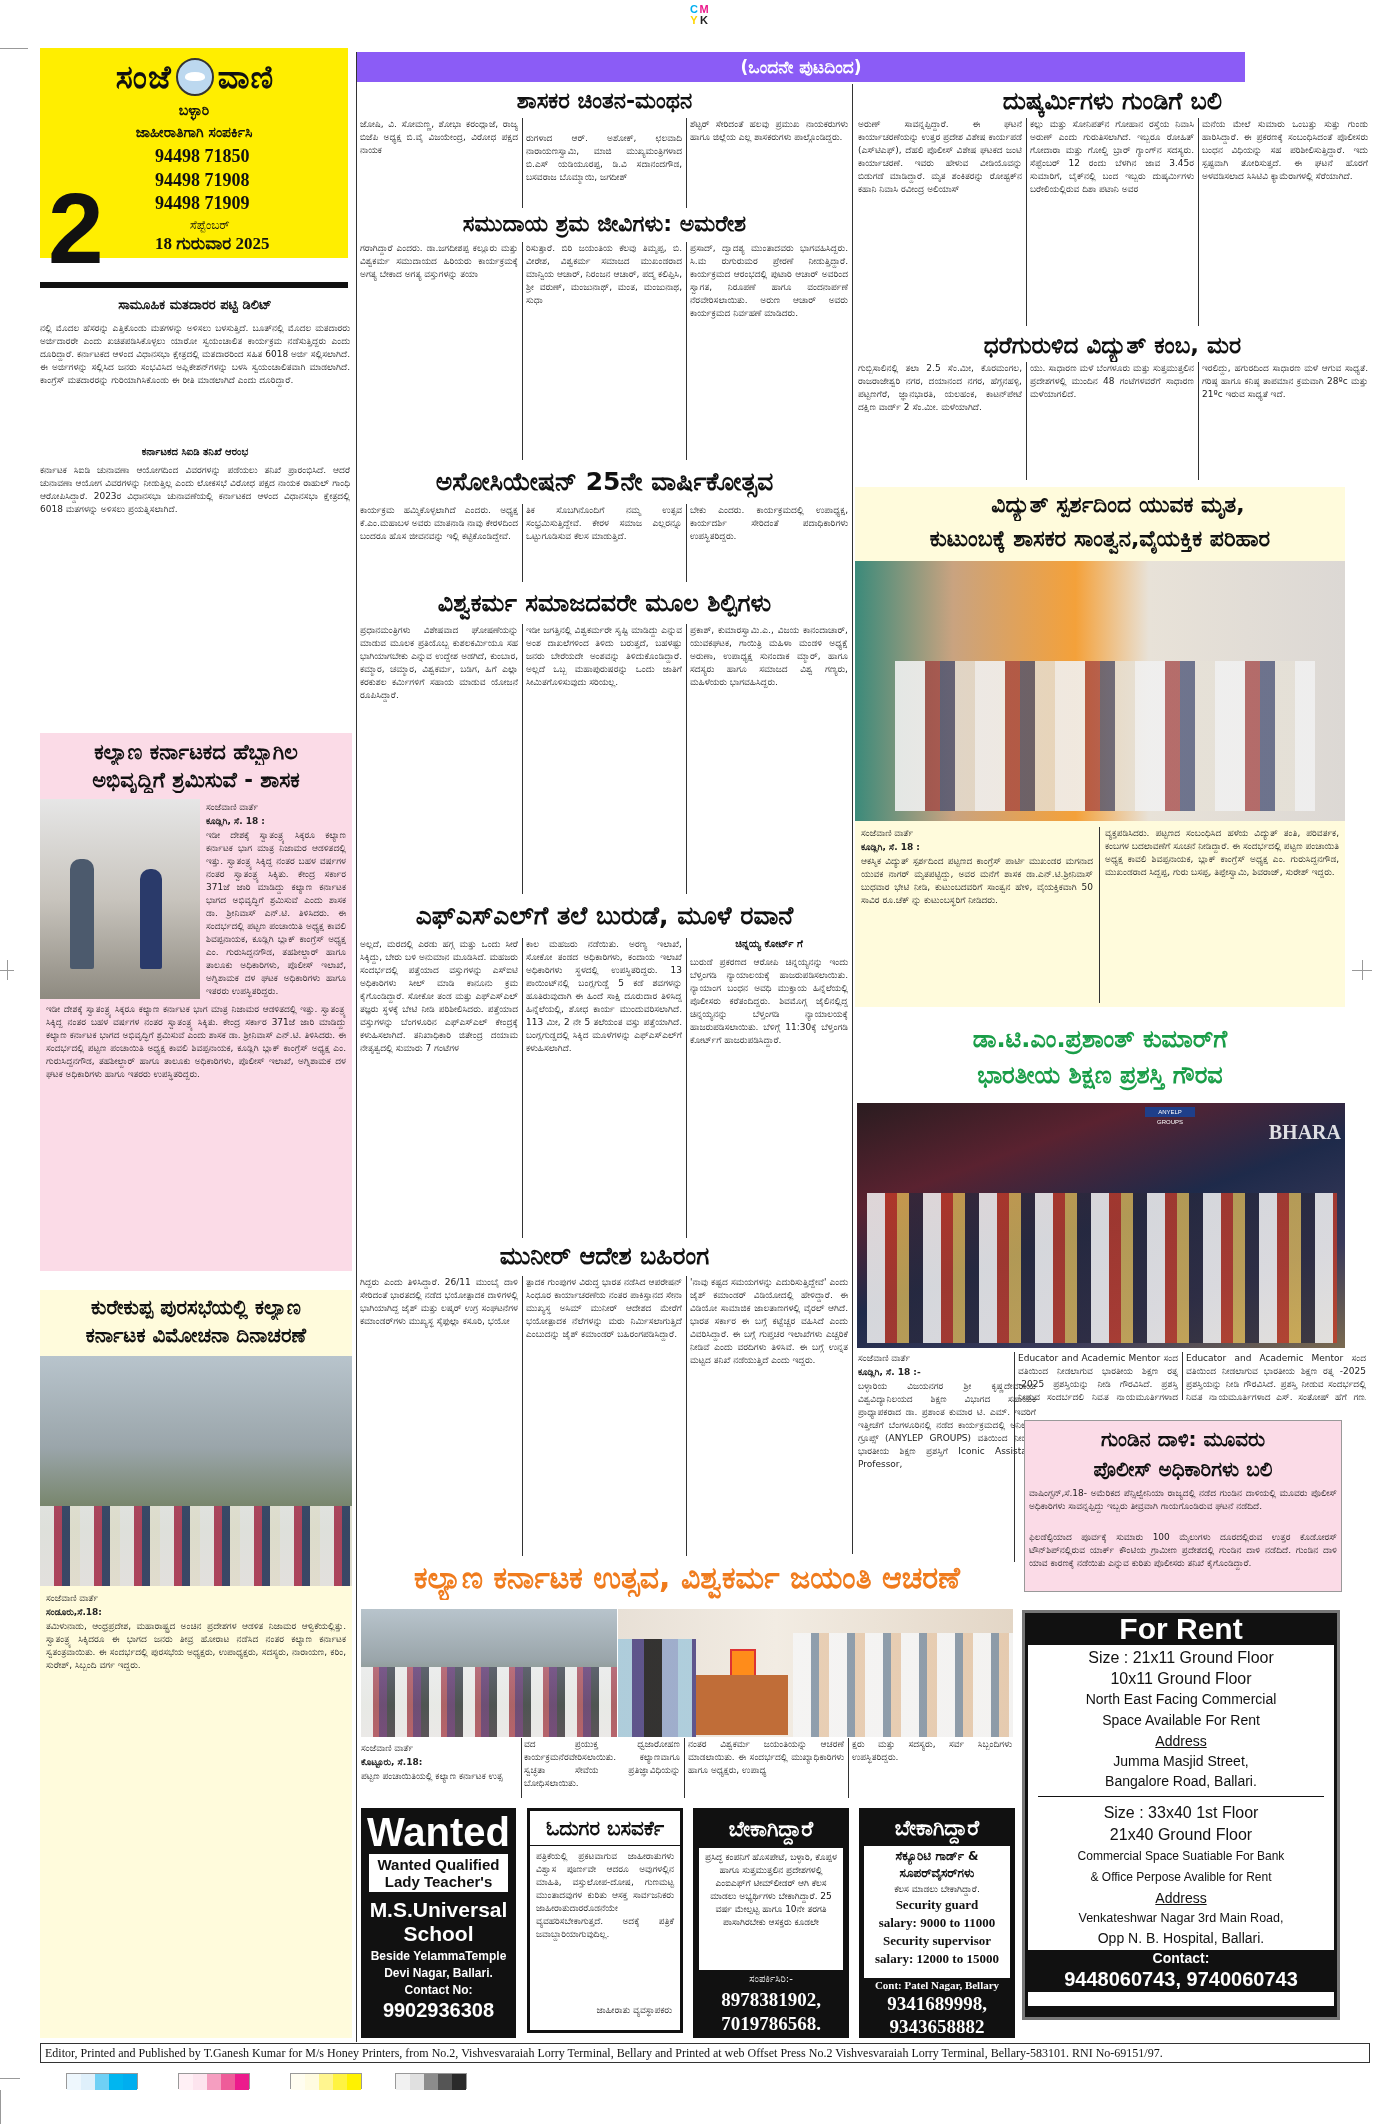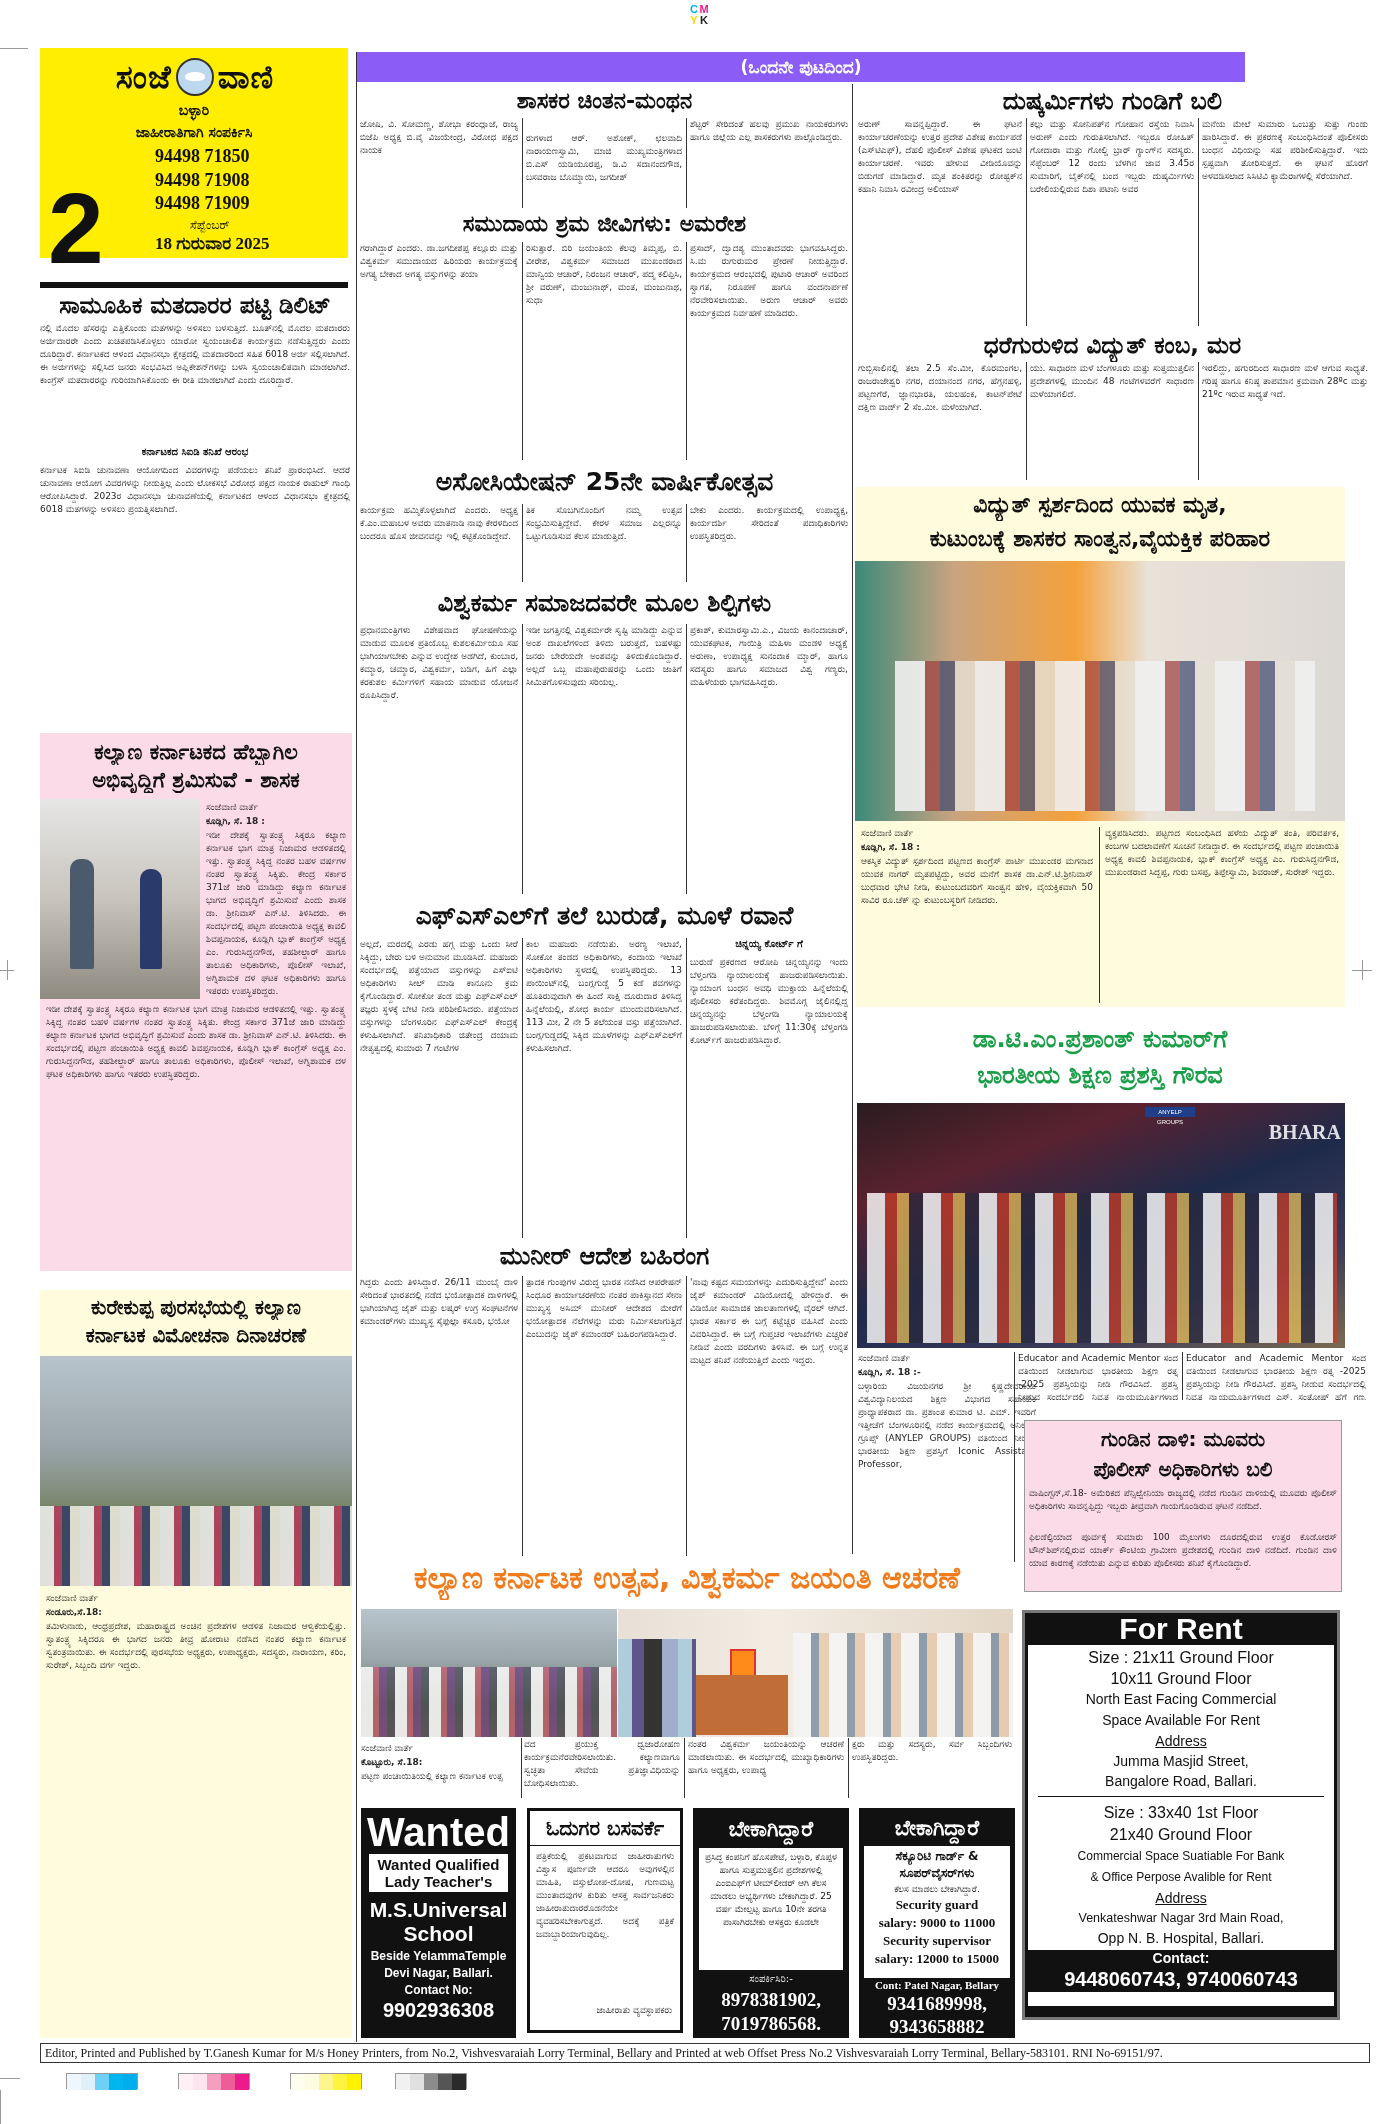--- a/index.html
+++ b/index.html
@@ -67,21 +67,21 @@
   <div class="mast-contact">ಜಾಹೀರಾತಿಗಾಗಿ ಸಂಪರ್ಕಿಸಿ</div>
   <div class="mast-phone" style="top:98px;">94498 71850</div>
   <div class="mast-phone" style="top:122px;">94498 71908</div>
   <div class="mast-phone" style="top:145px;">94498 71909</div>
   <div class="mast-num">2</div>
   <div class="mast-month" style="top:170px;">ಸೆಪ್ಟೆಂಬರ್</div>
   <div class="mast-date" style="top:186px;">18 ಗುರುವಾರ  2025</div>
 </div>
 <div class="abs mast-bar"></div>
 
-<div class="abs headline" style="left:40px;top:290px;width:310px;height:30px;font-size:23px;line-height:30px;">ಸಾಮೂಹಿಕ ಮತದಾರರ ಪಟ್ಟಿ ಡಿಲಿಟ್</div>
+<div class="abs headline" style="left:40px;top:290px;width:310px;height:30px;font-size:13px;line-height:30px;">ಸಾಮೂಹಿಕ ಮತದಾರರ ಪಟ್ಟಿ ಡಿಲಿಟ್</div>
 <div class="abs body-text" style="left:40px;top:322px;width:310px;height:120px;">ನಲ್ಲಿ ಮೊದಲ ಹೆಸರನ್ನು ಎತ್ತಿಕೊಂಡು ಮತಗಳನ್ನು ಅಳಿಸಲು ಬಳಸುತ್ತಿದೆ. ಬೂತ್‌ನಲ್ಲಿ ಮೊದಲ ಮತದಾರರು ಅರ್ಜಿದಾರರೇ ಎಂದು ಖಚಿತಪಡಿಸಿಕೊಳ್ಳಲು ಯಾರೋ ಸ್ವಯಂಚಾಲಿತ ಕಾರ್ಯಕ್ರಮ ನಡೆಸುತ್ತಿದ್ದರು ಎಂದು ದೂರಿದ್ದಾರೆ. ಕರ್ನಾಟಕದ ಆಳಂದ ವಿಧಾನಸಭಾ ಕ್ಷೇತ್ರದಲ್ಲಿ ಮತದಾರರಿಂದ ಸಹಿತ 6018 ಅರ್ಜಿ ಸಲ್ಲಿಸಲಾಗಿದೆ. ಈ ಅರ್ಜಿಗಳನ್ನು ಸಲ್ಲಿಸಿದ ಜನರು ಸಂಭವಿಸಿದ ಅಪ್ಲಿಕೇಶನ್‌ಗಳನ್ನು ಬಳಸಿ ಸ್ವಯಂಚಾಲಿತವಾಗಿ ಮಾಡಲಾಗಿದೆ. ಕಾಂಗ್ರೆಸ್ ಮತದಾರರನ್ನು ಗುರಿಯಾಗಿಸಿಕೊಂಡು ಈ ರೀತಿ ಮಾಡಲಾಗಿದೆ ಎಂದು ದೂರಿದ್ದಾರೆ.</div>
 <div class="abs headline" style="left:40px;top:446px;width:310px;height:16px;font-size:10px;">ಕರ್ನಾಟಕದ ಸಿಐಡಿ ತನಿಖೆ ಆರಂಭ</div>
 <div class="abs body-text" style="left:40px;top:464px;width:310px;height:262px;">ಕರ್ನಾಟಕ ಸಿಐಡಿ ಚುನಾವಣಾ ಆಯೋಗದಿಂದ ವಿವರಗಳನ್ನು ಪಡೆಯಲು ತನಿಖೆ ಪ್ರಾರಂಭಿಸಿದೆ. ಆದರೆ ಚುನಾವಣಾ ಆಯೋಗ ವಿವರಗಳನ್ನು ನೀಡುತ್ತಿಲ್ಲ ಎಂದು ಲೋಕಸಭೆ ವಿರೋಧ ಪಕ್ಷದ ನಾಯಕ ರಾಹುಲ್ ಗಾಂಧಿ ಆರೋಪಿಸಿದ್ದಾರೆ. 2023ರ ವಿಧಾನಸಭಾ ಚುನಾವಣೆಯಲ್ಲಿ ಕರ್ನಾಟಕದ ಆಳಂದ ವಿಧಾನಸಭಾ ಕ್ಷೇತ್ರದಲ್ಲಿ 6018 ಮತಗಳನ್ನು ಅಳಿಸಲು ಪ್ರಯತ್ನಿಸಲಾಗಿದೆ.</div>
 
 <div class="abs pink" style="left:40px;top:733px;width:312px;height:538px;">
   <div class="headline" style="position:absolute;left:0;top:6px;width:100%;font-size:21px;line-height:26px;">ಕಲ್ಯಾಣ ಕರ್ನಾಟಕದ ಹೆಬ್ಬಾಗಿಲ</div>
   <div class="headline" style="position:absolute;left:0;top:34px;width:100%;font-size:21px;line-height:26px;">ಅಭಿವೃದ್ಧಿಗೆ ಶ್ರಮಿಸುವೆ - ಶಾಸಕ</div>
   <div class="photo" style="position:absolute;left:0;top:66px;width:160px;height:200px;background:linear-gradient(180deg,#e6e6e6,#c8c4bd 50%,#8e8a80);">
     <div style="position:absolute;left:30px;top:60px;width:24px;height:110px;background:#4c5a6d;border-radius:10px 10px 2px 2px;"></div>
     <div style="position:absolute;left:100px;top:70px;width:22px;height:100px;background:#2a3a6a;border-radius:10px 10px 2px 2px;"></div>
@@ -160,21 +160,21 @@
 <div class="abs body-text" style="left:1202px;top:118px;width:166px;height:208px;">ಮನೆಯ ಮೇಲೆ ಸುಮಾರು ಒಂಬತ್ತು ಸುತ್ತು ಗುಂಡು ಹಾರಿಸಿದ್ದಾರೆ. ಈ ಪ್ರಕರಣಕ್ಕೆ ಸಂಬಂಧಿಸಿದಂತೆ ಪೊಲೀಸರು ಬಂಧನ ವಿಧಿಯನ್ನು ಸಹ ಪರಿಶೀಲಿಸುತ್ತಿದ್ದಾರೆ. ಇದು ಸ್ಪಷ್ಟವಾಗಿ ತೋರಿಸುತ್ತದೆ. ಈ ಘಟನೆ ಹೊರಗೆ ಅಳವಡಿಸಲಾದ ಸಿಸಿಟಿವಿ ಕ್ಯಾಮೆರಾಗಳಲ್ಲಿ ಸೆರೆಯಾಗಿದೆ.</div>
 
 <div class="abs headline" style="left:855px;top:328px;width:515px;height:34px;font-size:23px;line-height:34px;">ಧರೆಗುರುಳಿದ ವಿದ್ಯುತ್ ಕಂಬ, ಮರ</div>
 <div class="abs body-text" style="left:858px;top:362px;width:164px;height:118px;">ಗುಬ್ಬಿಸಾಲಿನಲ್ಲಿ ತಲಾ 2.5 ಸೆಂ.ಮೀ, ಕೊರಮಂಗಲ, ರಾಜರಾಜೇಶ್ವರಿ ನಗರ, ದಯಾನಂದ ನಗರ, ಹೆಗ್ಗನಹಳ್ಳಿ, ಪಟ್ಟಣಗೆರೆ, ಜ್ಞಾನಭಾರತಿ, ಯಲಹಂಕ, ಕಾಟನ್‌ಪೇಟೆ ದಕ್ಷಿಣ ವಾರ್ಡ್ 2 ಸೆಂ.ಮೀ. ಮಳೆಯಾಗಿದೆ.</div>
 <div class="abs rule-v" style="left:1026px;top:362px;height:118px;"></div>
 <div class="abs body-text" style="left:1030px;top:362px;width:164px;height:118px;">ಯು. ಸಾಧಾರಣ ಮಳೆ ಬೆಂಗಳೂರು ಮತ್ತು ಸುತ್ತಮುತ್ತಲಿನ ಪ್ರದೇಶಗಳಲ್ಲಿ ಮುಂದಿನ 48 ಗಂಟೆಗಳವರೆಗೆ ಸಾಧಾರಣ ಮಳೆಯಾಗಲಿದೆ.</div>
 <div class="abs rule-v" style="left:1198px;top:362px;height:118px;"></div>
 <div class="abs body-text" style="left:1202px;top:362px;width:166px;height:118px;">ಇರಲಿದ್ದು, ಹಗುರದಿಂದ ಸಾಧಾರಣ ಮಳೆ ಆಗುವ ಸಾಧ್ಯತೆ. ಗರಿಷ್ಠ ಹಾಗೂ ಕನಿಷ್ಠ ತಾಪಮಾನ ಕ್ರಮವಾಗಿ 28ºc ಮತ್ತು 21ºc ಇರುವ ಸಾಧ್ಯತೆ ಇದೆ.</div>
 
 <div class="abs cream" style="left:855px;top:487px;width:490px;height:520px;">
-  <div class="headline" style="position:absolute;left:0;top:2px;width:100%;font-size:22px;line-height:32px;">ವಿದ್ಯುತ್ ಸ್ಪರ್ಶದಿಂದ  ಯುವಕ ಮೃತ,</div>
+  <div class="headline" style="position:absolute;left:18px;top:2px;width:100%;font-size:22px;line-height:32px;">ವಿದ್ಯುತ್ ಸ್ಪರ್ಶದಿಂದ  ಯುವಕ ಮೃತ,</div>
   <div class="headline" style="position:absolute;left:0;top:36px;width:100%;font-size:22px;line-height:32px;">ಕುಟುಂಬಕ್ಕೆ ಶಾಸಕರ ಸಾಂತ್ವನ,ವೈಯಕ್ತಿಕ ಪರಿಹಾರ</div>
   <div style="position:absolute;left:0;top:74px;width:490px;height:260px;background:linear-gradient(90deg,#3b8a7a 0%,#c9a380 20%,#f4a13a 45%,#e8e2d8 60%,#dcd8d4 100%);">
     <div style="position:absolute;left:40px;top:100px;width:420px;height:150px;background:repeating-linear-gradient(90deg,rgba(240,240,240,.9) 0 30px,rgba(160,60,60,.7) 30px 45px,rgba(60,70,110,.7) 45px 60px,rgba(230,225,215,.8) 60px 80px);"></div>
   </div>
   <div class="body-text" style="position:absolute;left:6px;top:340px;width:232px;height:14px;">ಸಂಜೆವಾಣಿ ವಾರ್ತೆ</div>
   <div class="body-text" style="position:absolute;left:6px;top:354px;width:232px;height:14px;font-weight:bold;">ಕೂಡ್ಲಿಗಿ, ಸೆ. 18 :</div>
   <div class="body-text" style="position:absolute;left:6px;top:368px;width:232px;height:148px;">ಆಕಸ್ಮಿಕ ವಿದ್ಯುತ್ ಸ್ಪರ್ಶದಿಂದ ಪಟ್ಟಣದ ಕಾಂಗ್ರೆಸ್ ಪಾರ್ಟಿ ಮುಖಂಡರ ಮಗನಾದ ಯುವಕ ನಾಗರ್ ಮೃತಪಟ್ಟಿದ್ದು, ಅವರ ಮನೆಗೆ ಶಾಸಕ ಡಾ.ಎನ್.ಟಿ.ಶ್ರೀನಿವಾಸ್ ಬುಧವಾರ ಭೇಟಿ ನೀಡಿ, ಕುಟುಂಬದವರಿಗೆ ಸಾಂತ್ವನ ಹೇಳಿ, ವೈಯಕ್ತಿಕವಾಗಿ 50 ಸಾವಿರ ರೂ.ಚೆಕ್ ನ್ನು ಕುಟುಂಬಸ್ಥರಿಗೆ ನೀಡಿದರು.</div>
   <div class="rule-v" style="position:absolute;left:244px;top:340px;height:176px;"></div>
   <div class="body-text" style="position:absolute;left:250px;top:340px;width:234px;height:176px;">ವ್ಯಕ್ತಪಡಿಸಿದರು. ಪಟ್ಟಣದ ಸಂಬಂಧಿಸಿದ ಹಳೆಯ ವಿದ್ಯುತ್ ತಂತಿ, ಪರಿವರ್ತಕ, ಕಂಬಗಳ ಬದಲಾವಣೆಗೆ ಸೂಚನೆ ನೀಡಿದ್ದಾರೆ. ಈ ಸಂದರ್ಭದಲ್ಲಿ ಪಟ್ಟಣ ಪಂಚಾಯಿತಿ ಅಧ್ಯಕ್ಷ ಕಾವಲಿ ಶಿವಪ್ಪನಾಯಕ, ಬ್ಲಾಕ್ ಕಾಂಗ್ರೆಸ್ ಅಧ್ಯಕ್ಷ ಎಂ. ಗುರುಸಿದ್ದನಗೌಡ, ಮುಖಂಡರಾದ ಸಿದ್ದಪ್ಪ, ಗುರು ಬಸಪ್ಪ, ತಿಪ್ಪೇಸ್ವಾಮಿ, ಶಿವರಾಜ್, ಸುರೇಶ್ ಇದ್ದರು.</div>
 </div>

